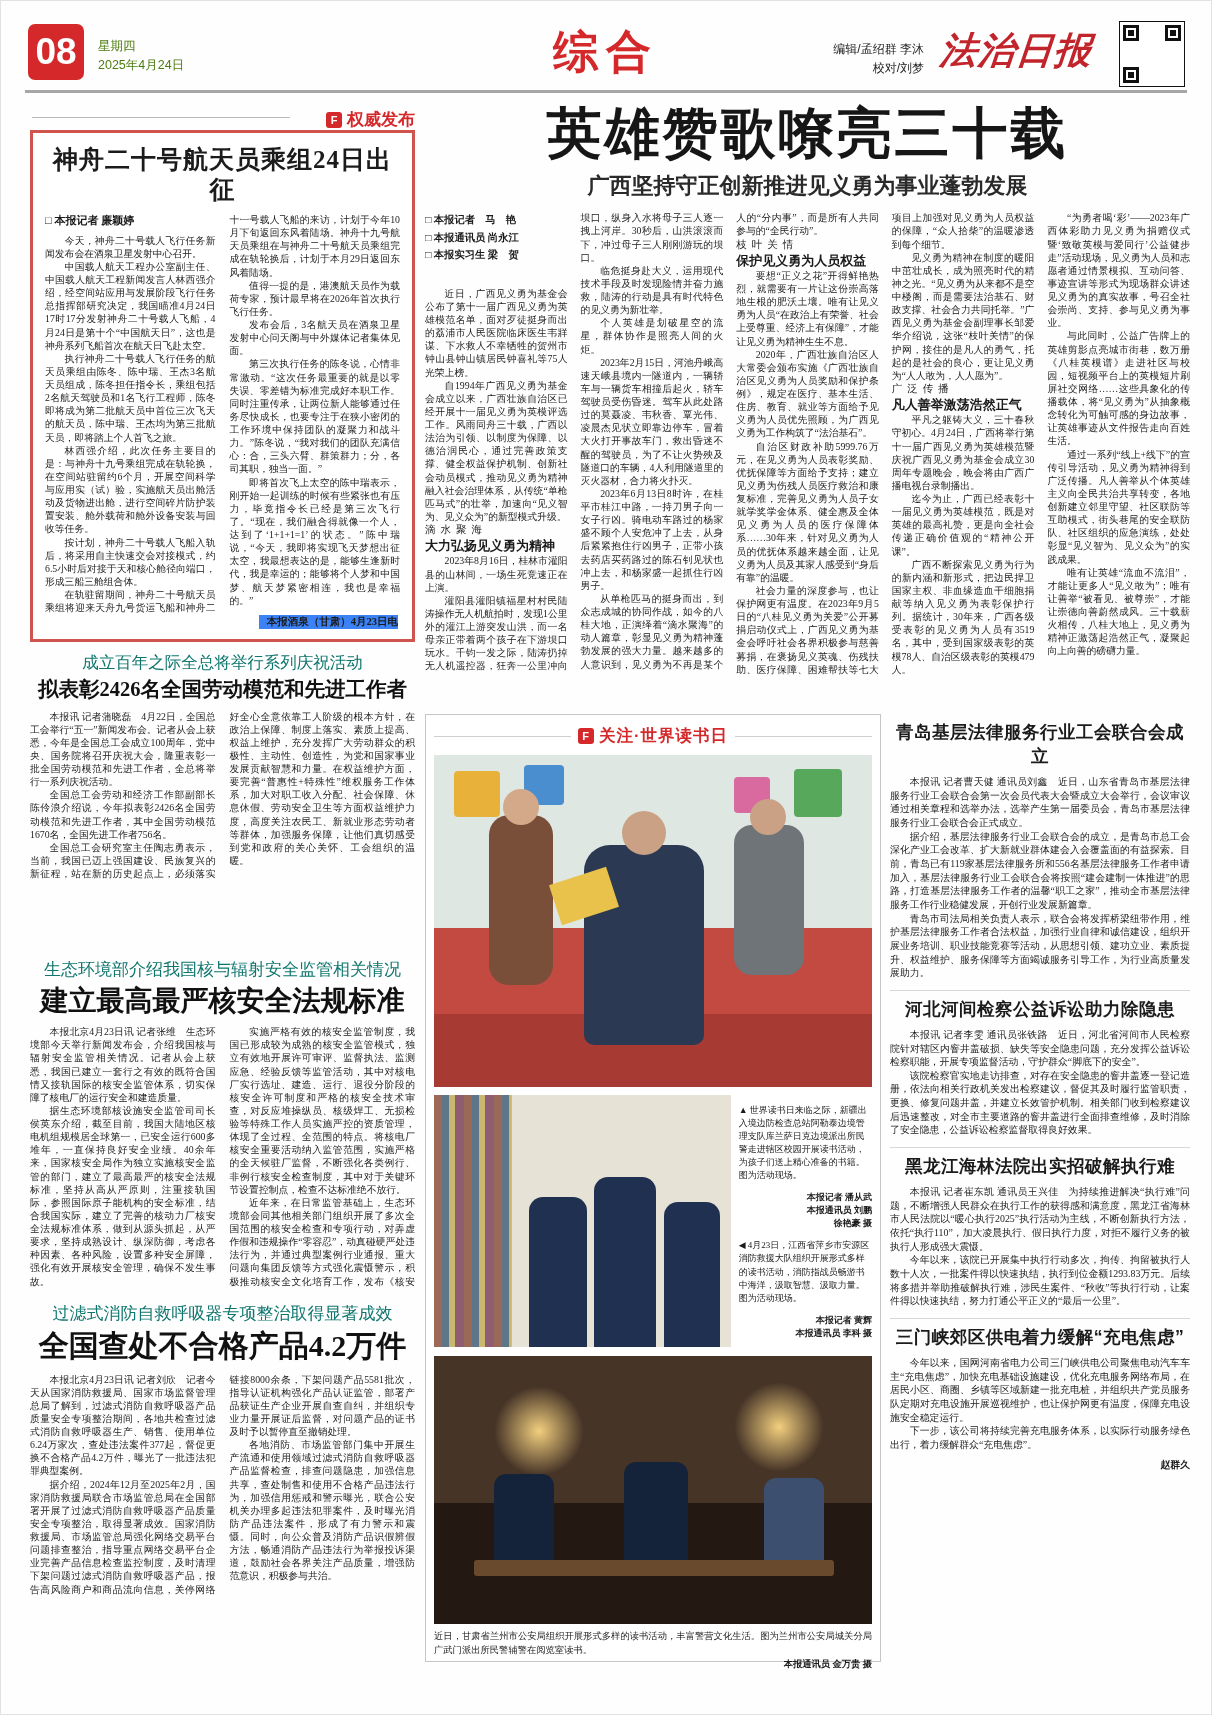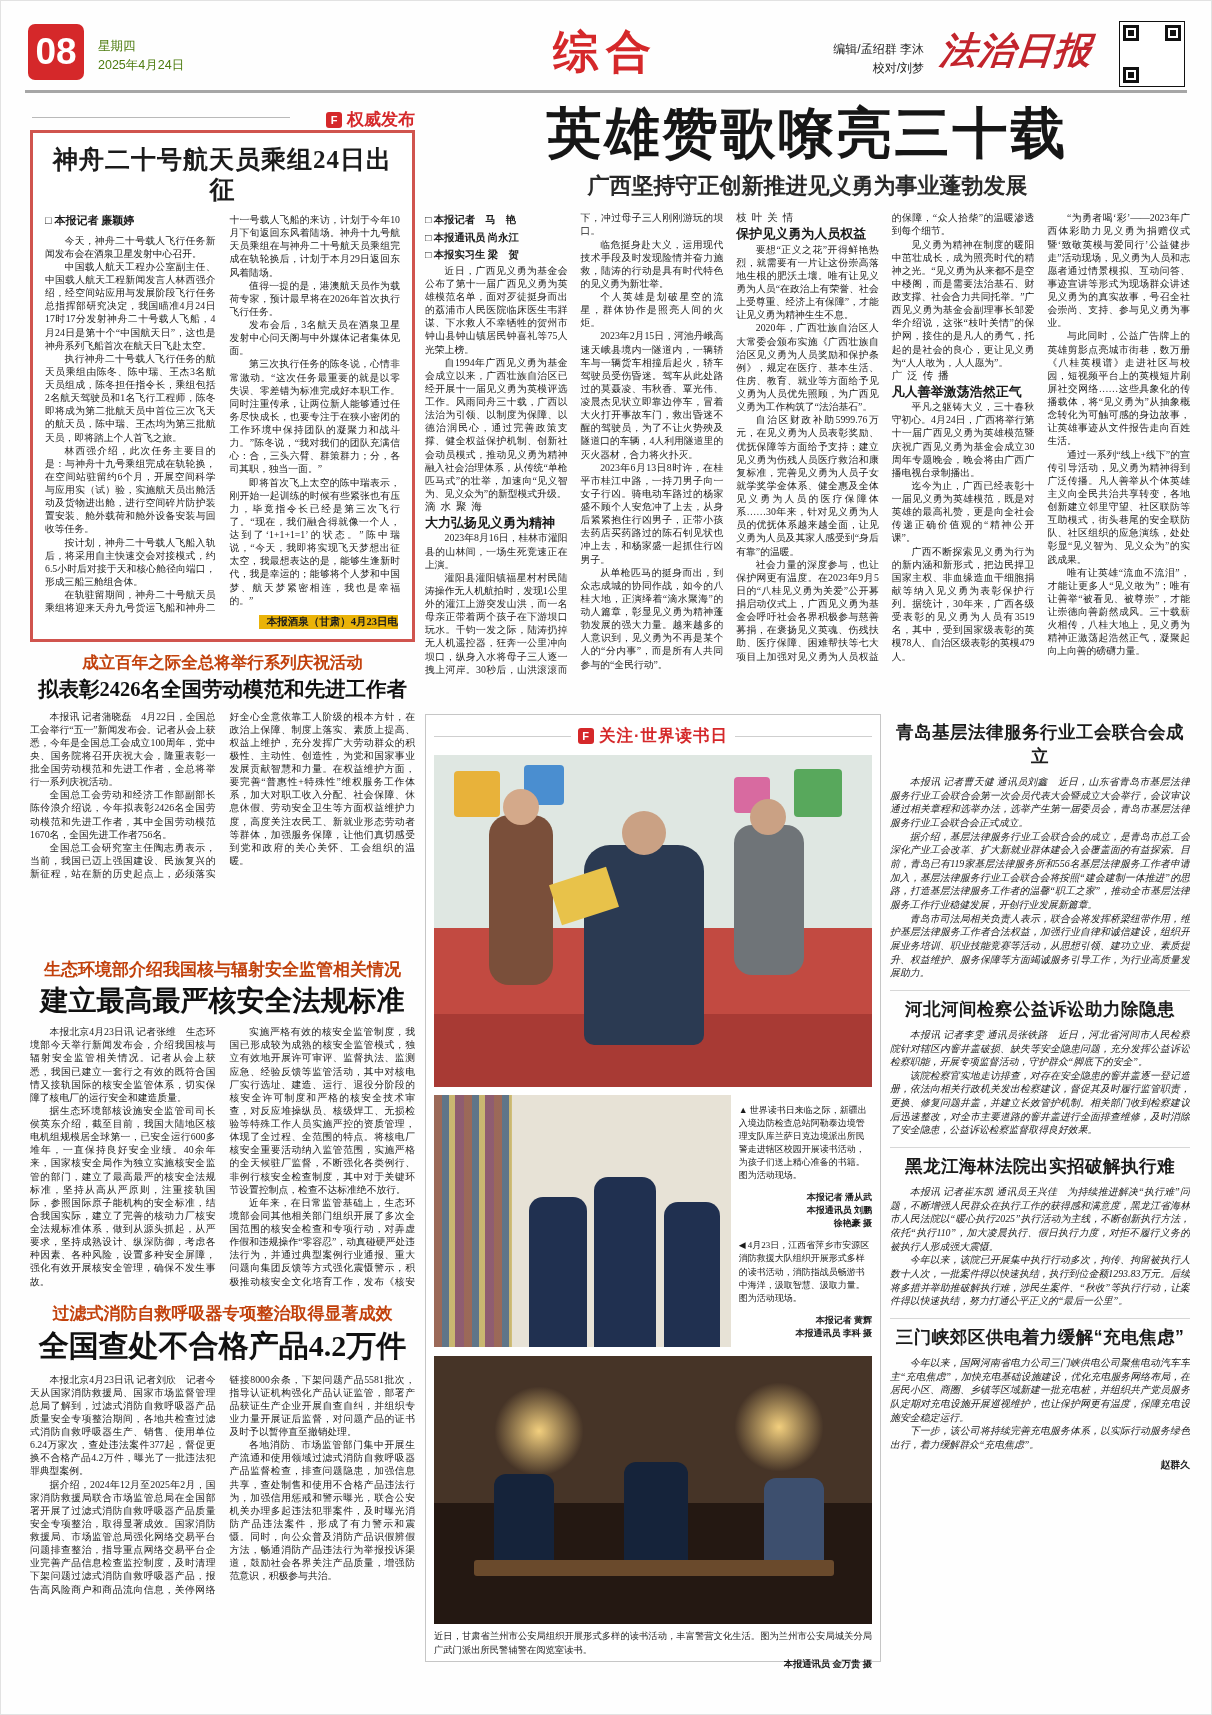--- a/index.html
+++ b/index.html
@@ -19,59 +19,59 @@
   .masthead{position:absolute;right:110px;top:26px;width:172px;text-align:center;color:#c2242c;
             font-weight:900;font-size:37px;font-style:italic;letter-spacing:1px;transform:skew(-5deg);}
   .qr{position:absolute;right:28px;top:22px;width:64px;height:64px;background-color:#fff;
       background-image:repeating-linear-gradient(0deg,#161616 0 4px,#fff 4px 8px),
                        repeating-linear-gradient(90deg,#161616 0 4px,#fff 4px 8px);
       background-blend-mode:lighten;outline:1px solid #111;}
   .qr .finder{position:absolute;width:16px;height:16px;background:#111;
               box-shadow:inset 0 0 0 3px #111,inset 0 0 0 5px #fff;}
   .rule-top{position:absolute;left:25px;top:90px;width:1162px;height:3px;background:#a6a6a6;}
   
-  .kicker{font-family:"Liberation Sans",sans-serif;font-weight:700;text-align:center;color:#c2410c;}
+  .kicker{font-family:"Liberation Sans",sans-serif;font-weight:400;text-align:center;color:#0f766e;}
   .bighead{font-weight:900;text-align:center;color:#111;line-height:1.15;}
   .cols{column-gap:14px;font-size:9.8px;line-height:1.34;text-align:justify;overflow:hidden;}
   .cols p,.body p{margin:0;text-indent:2em;text-align:justify;}
   .byline{font-weight:700;font-size:11px;}
   
   .auth-row{position:absolute;left:30px;top:108px;width:385px;height:18px;}
   .auth-line{position:absolute;left:2px;top:9px;width:258px;border-top:1px solid #b9b9b9;}
   .auth-badge{position:absolute;right:0;top:0;display:flex;align-items:center;gap:5px;
               color:#d5282a;font-family:"Liberation Sans",sans-serif;font-weight:700;font-size:17px;}
   .cube{width:16px;height:16px;background:#d5282a;color:#fff;font-size:11px;font-weight:900;
         display:flex;align-items:center;justify-content:center;border-radius:3px;
         font-family:"Liberation Sans",sans-serif;}
   .shenzhou{position:absolute;left:30px;top:130px;width:385px;height:512px;border:3px solid #d0544e;
             box-sizing:border-box;padding:10px 12px;background:#fff;}
   .shenzhou h2{margin:2px 0 8px 0;font-size:25px;font-weight:900;text-align:center;letter-spacing:1px;line-height:1.2;}
   .shenzhou .cols{column-count:2;height:412px;}
   .shenzhou .byline{margin-bottom:6px;}
-  .dateline{position:absolute;right:14px;bottom:10px;background:#eab308;font-weight:700;font-size:10.5px;padding-left:8px;}
+  .dateline{position:absolute;right:14px;bottom:10px;background:#3b82f6;font-weight:700;font-size:10.5px;padding-left:8px;}
   
   .labor{position:absolute;left:30px;top:652px;width:385px;}
   .labor .kicker{font-size:16.5px;margin-bottom:4px;}
   .labor .bighead{font-size:20.5px;margin-bottom:8px;}
   .labor .cols{column-count:2;height:238px;}
   .nuclear{position:absolute;left:30px;top:958px;width:385px;}
   .nuclear .kicker{font-size:17px;margin-bottom:4px;}
   .nuclear .bighead{font-size:28px;margin-bottom:8px;}
   .nuclear .cols{column-count:2;height:268px;}
   .respirator{position:absolute;left:30px;top:1302px;width:385px;}
   .respirator .kicker{font-size:17px;margin-bottom:4px;}
   .respirator .bighead{font-size:30px;margin-bottom:9px;}
   .respirator .cols{column-count:2;height:322px;}
   
   .hero{position:absolute;left:425px;top:102px;width:765px;height:608px;}
   .hero-head{font-size:55px;font-weight:900;text-align:center;letter-spacing:3px;color:#161616;line-height:1.15;}
   .hero-sub{font-size:22px;font-weight:600;text-align:center;color:#2a2a2a;margin-top:6px;
             font-family:"Liberation Sans",sans-serif;}
   .hero .cols{column-count:5;column-gap:13px;height:492px;margin-top:10px;font-size:9.8px;}
-  .hero .bylines{margin-bottom:0;}
+  .hero .bylines{margin-bottom:23px;}
   .hero .bylines p{text-indent:0;font-weight:700;font-size:10.3px;line-height:1.7;}
   .sec-kicker{text-align:center;font-size:10.5px;letter-spacing:5px;margin:7px 0 1px 0;text-indent:0 !important;}
   .sec-title{text-align:center;font-weight:900;font-size:13px;margin:0 0 6px 0;text-indent:0 !important;
              font-family:"Liberation Sans",sans-serif;}
   
   .reading{position:absolute;left:425px;top:714px;width:456px;height:948px;border:1px solid #c6c6c6;
            box-sizing:border-box;padding:8px;background:#fff;}
   .read-head{display:flex;align-items:center;gap:7px;margin:2px 0 8px 0;}
   .read-head .hline{flex:1;border-top:1px solid #cfcfcf;}
   .read-label{display:flex;align-items:center;gap:5px;color:#d5282a;font-weight:900;font-size:16.5px;
@@ -100,21 +100,21 @@
   .p3-fig{position:absolute;background:#15233a;border-radius:12px 12px 0 0;}
   .p3-table{position:absolute;left:40px;bottom:48px;width:360px;height:16px;background:#6a4a2c;border-radius:3px;}
   .cap3{margin-top:6px;font-size:9.3px;line-height:1.5;}
   .cap3 .text{text-align:justify;}
   
   .rightcol{position:absolute;left:890px;top:714px;width:300px;}
   .rightcol article{padding:6px 0 10px 0;}
   .rightcol article + article{border-top:1px solid #d7d7d7;}
   .rightcol h3{margin:0 0 7px 0;font-size:17.5px;font-weight:900;text-align:center;letter-spacing:.5px;
                font-family:"Liberation Sans",sans-serif;}
-  .rightcol .body{font-size:9.9px;line-height:1.38;overflow:hidden;font-style:italic;}
+  .rightcol .body{font-size:9.9px;line-height:1.38;overflow:hidden;}
   .bodyA{max-height:300px;} .bodyB{max-height:182px;} .bodyC{max-height:168px;} .bodyD{max-height:168px;}
   .author{text-align:right;font-size:9.9px;font-weight:700;margin-top:6px;}
 </style>
 </head>
 <body>
 
 <div class="page">
 
   <div class="pagenum">08</div>
   <div class="dateblock">

